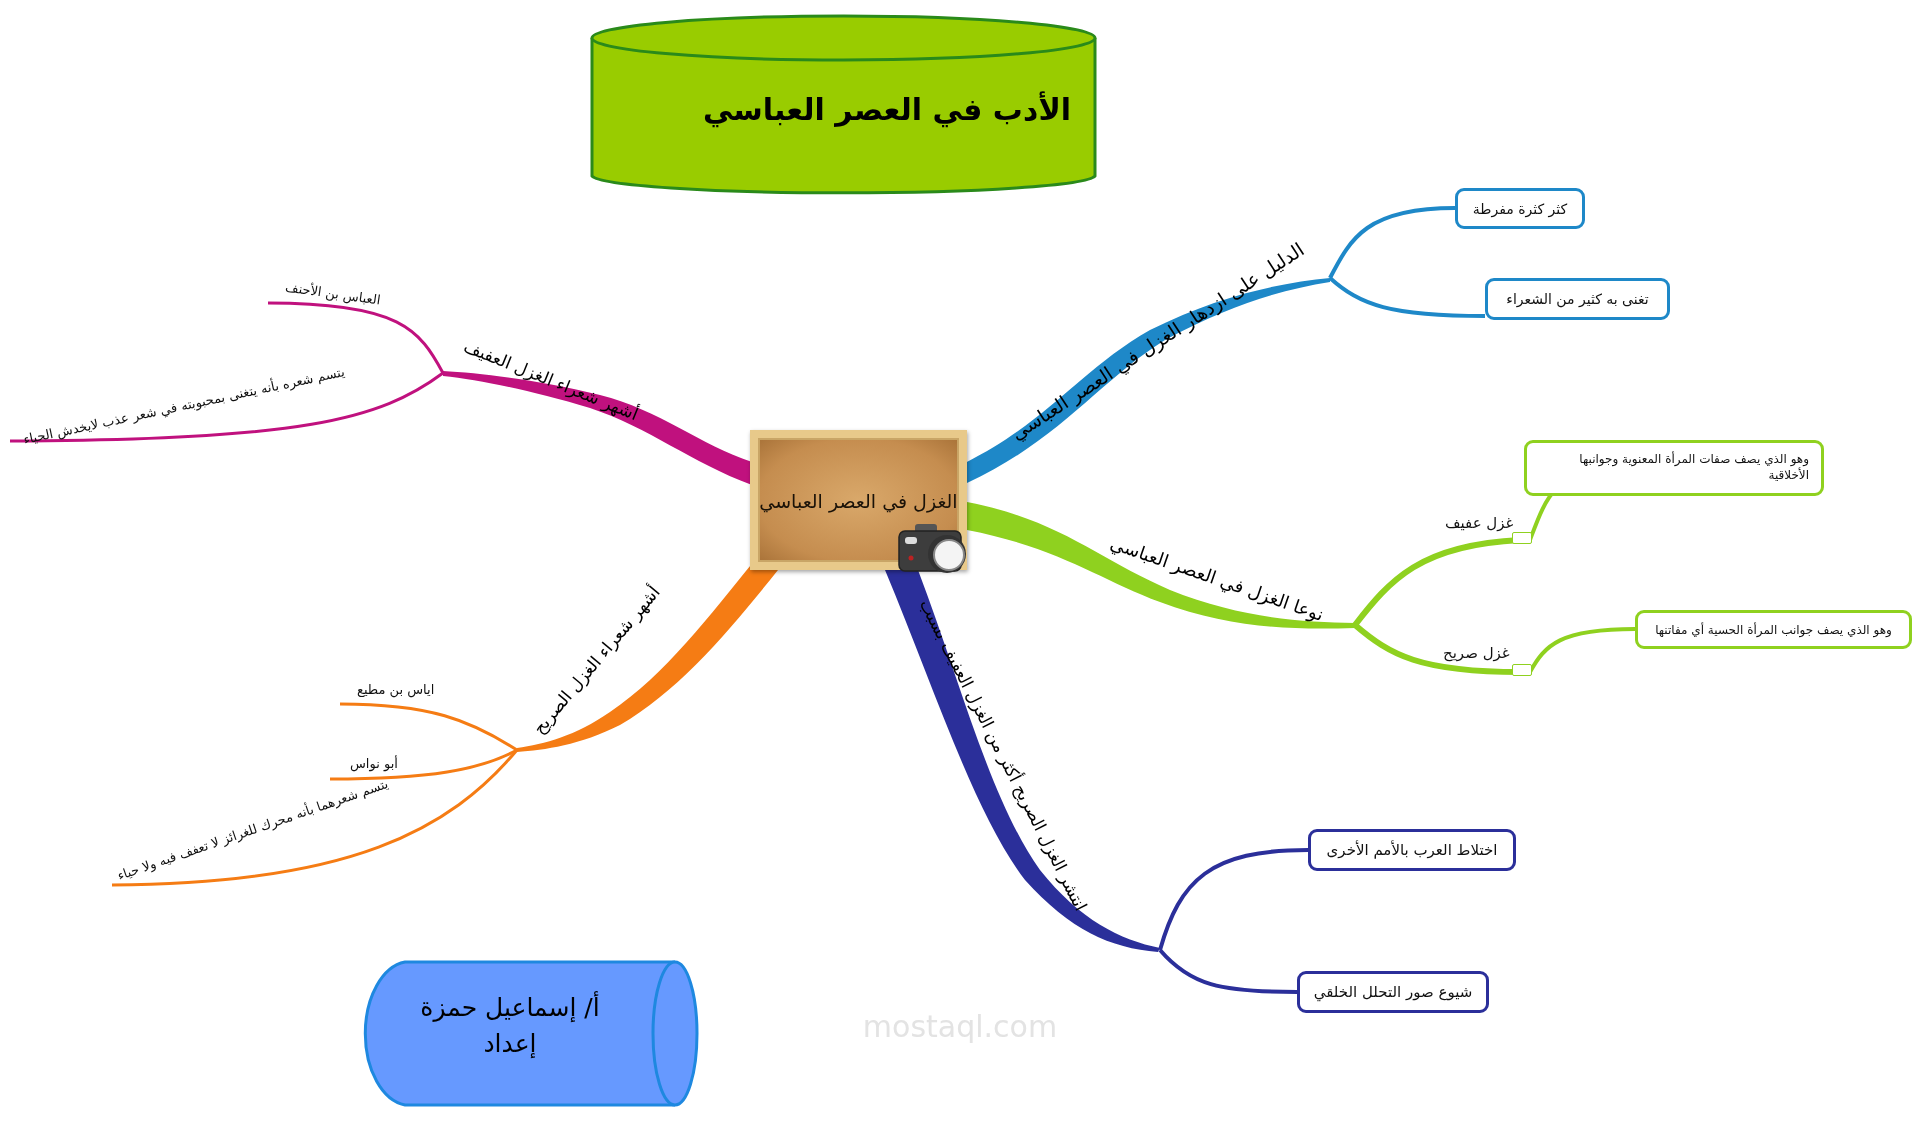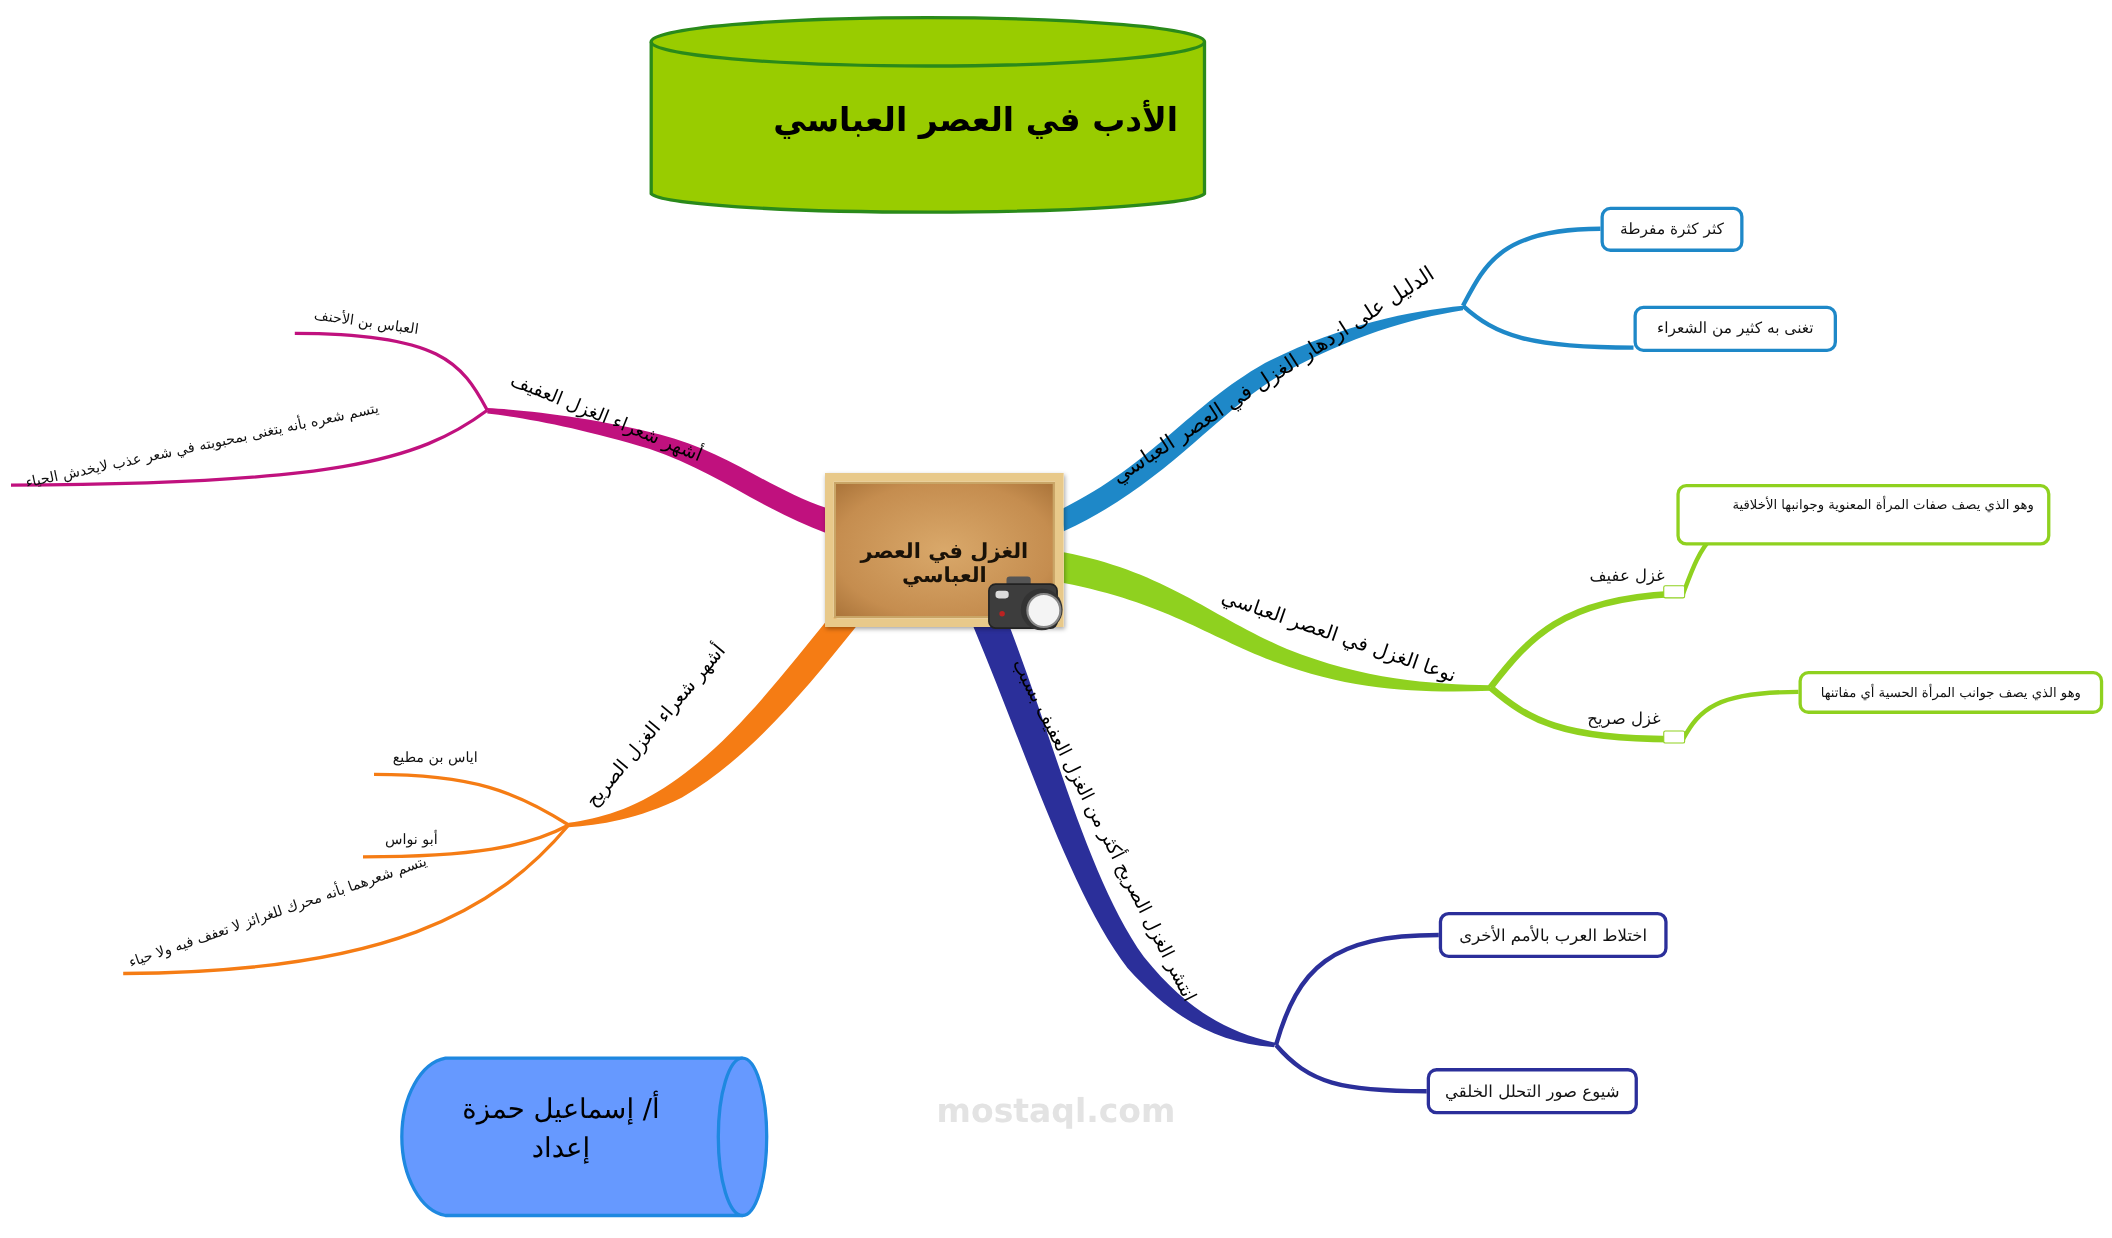--- a/index.html
+++ b/index.html
@@ -1,32 +1,32 @@
 <!DOCTYPE html>
 <html><head>
 <meta charset="utf-8">
 <style>
   html, body { margin: 0; padding: 0; background: #ffffff; }
   body { width: 1920px; height: 1125px; position: relative; overflow: hidden; font-family: "DejaVu Sans", "Liberation Sans", sans-serif; }
   svg.map { position: absolute; left: 0; top: 0; width: 1920px; height: 1125px; }
   .abs { position: absolute; }
   .title-text { position: absolute; left: 590px; top: 80px; width: 594px; height: 60px; text-align: center; font-weight: bold; font-size: 30px; color: #000; direction: rtl; line-height: 60px; font-family: "DejaVu Sans", sans-serif; }
-  .center-node { position: absolute; left: 750px; top: 430px; width: 217px; height: 140px; box-sizing: border-box; border: 8px solid #e8c98a; background: radial-gradient(ellipse at center, #d9a86a 0%, #c58d4f 70%, #a87238 100%); box-shadow: 0 0 0 2px #c9a566 inset, 1px 2px 4px rgba(0,0,0,0.35); font-weight: bold; }
+  .center-node { position: absolute; left: 750px; top: 430px; width: 217px; height: 140px; box-sizing: border-box; border: 8px solid #e8c98a; background: radial-gradient(ellipse at center, #d9a86a 0%, #c58d4f 70%, #a87238 100%); box-shadow: 0 0 0 2px #c9a566 inset, 1px 2px 4px rgba(0,0,0,0.35); }
   .center-node .label { position: absolute; left: 0; right: 0; top: 52px; text-align: center; direction: rtl; font-size: 19px; color: #1a1208; }
   .camera { position: absolute; left: 897px; top: 522px; width: 72px; height: 52px; }
   .box { position: absolute; box-sizing: border-box; background: #fff; border-radius: 9px; border-width: 3px; border-style: solid; direction: rtl; color: #111; display: flex; align-items: center; padding: 14px 12px; font-size: 14px; }
   .box.blue { border-color: #1e88c8; }
   .box.green { border-color: #8fd11f; font-size: 12px; line-height: 16px; }
   .box.navy { border-color: #2b2f9a; font-size: 15px; }
   .branch-label { position: absolute; white-space: nowrap; direction: rtl; color: #000; transform-origin: center center; }
   .leaf-label { position: absolute; white-space: nowrap; direction: rtl; color: #111; font-size: 13px; transform-origin: center center; }
   .author { position: absolute; left: 360px; top: 990px; width: 300px; text-align: center; direction: rtl; color: #000; font-size: 25px; line-height: 36px; }
   .wm { position: absolute; left: 845px; top: 995px; width: 230px; text-align: center; color: #e3e3e3; }
   .wm .ar { font-size: 58px; font-weight: bold; line-height: 62px; direction: rtl; }
-  .wm .en { font-size: 30px; font-weight: bold; line-height: 32px; }
+  .wm .en { font-size: 30px; font-weight: normal; line-height: 32px; margin-top: 16px; }
 </style>
 </head>
 <body>
 
 <svg class="map" viewBox="0 0 1920 1125" xmlns="http://www.w3.org/2000/svg">
 
   <g>
     <path d="M592,38 L592,176 A252,18 0 0 0 1095,176 L1095,38" fill="#99cc00" stroke="#2a8a1a" stroke-width="3"></path>
     <ellipse cx="843.5" cy="38" rx="251.5" ry="22" fill="#99cc00" stroke="#2a8a1a" stroke-width="3"></ellipse>
   </g>
@@ -86,21 +86,21 @@
 
 <div class="branch-label" style="left:985px; top:330px; font-size:19px; transform: rotate(-33deg);">الدليل على ازدهار الغزل في العصر العباسي</div>
 <div class="box blue" style="left:1455px; top:188px; width:130px; height:41px; justify-content:center;">كثر كثرة مفرطة</div>
 <div class="box blue" style="left:1485px; top:278px; width:185px; height:42px; justify-content:center;">تغنى به كثير من الشعراء</div>
 
 <div class="branch-label" style="left:1105px; top:568px; font-size:18px; transform: rotate(19deg);">نوعا الغزل في العصر العباسي</div>
 <div class="leaf-label" style="left:1445px; top:514px; font-size:15px;">غزل عفيف</div>
 <div class="abs" style="left:1512px; top:532px; width:18px; height:10px; background:#fff; border:1.5px solid #8fd11f; border-radius:2px;"></div>
 <div class="leaf-label" style="left:1443px; top:644px; font-size:15px;">غزل صريح</div>
 <div class="abs" style="left:1512px; top:664px; width:18px; height:10px; background:#fff; border:1.5px solid #8fd11f; border-radius:2px;"></div>
-<div class="box green" style="left:1524px; top:440px; width:340px; height:56px; align-items:flex-start; padding-top:8px;">وهو الذي يصف صفات المرأة المعنوية وجوانبها الأخلاقية</div>
+<div class="box green" style="left:1524px; top:440px; width:300px; height:56px; align-items:flex-start; padding-top:8px;">وهو الذي يصف صفات المرأة المعنوية وجوانبها الأخلاقية</div>
 <div class="box green" style="left:1635px; top:610px; width:277px; height:39px; justify-content:center;">وهو الذي يصف جوانب المرأة الحسية أي مفاتنها</div>
 
 <div class="branch-label" style="left:830px; top:745px; font-size:17px; transform: rotate(63deg);">انتشر الغزل الصريح أكثر من الغزل العفيف بسبب</div>
 <div class="box navy" style="left:1308px; top:829px; width:208px; height:42px; justify-content:center;">اختلاط العرب بالأمم الأخرى</div>
 <div class="box navy" style="left:1297px; top:971px; width:192px; height:42px; justify-content:center;">شيوع صور التحلل الخلقي</div>
 
 <div class="branch-label" style="left:458px; top:370px; font-size:17px; transform: rotate(22deg);">أشهر شعراء الغزل العفيف</div>
 <div class="leaf-label" style="left:285px; top:286px; transform: rotate(8deg);">العباس بن الأحنف</div>
 <div class="leaf-label" style="left:20px; top:398px; transform: rotate(-12deg);">يتسم شعره بأنه يتغنى بمحبوبته في شعر عذب لايخدش الحياء</div>
 

